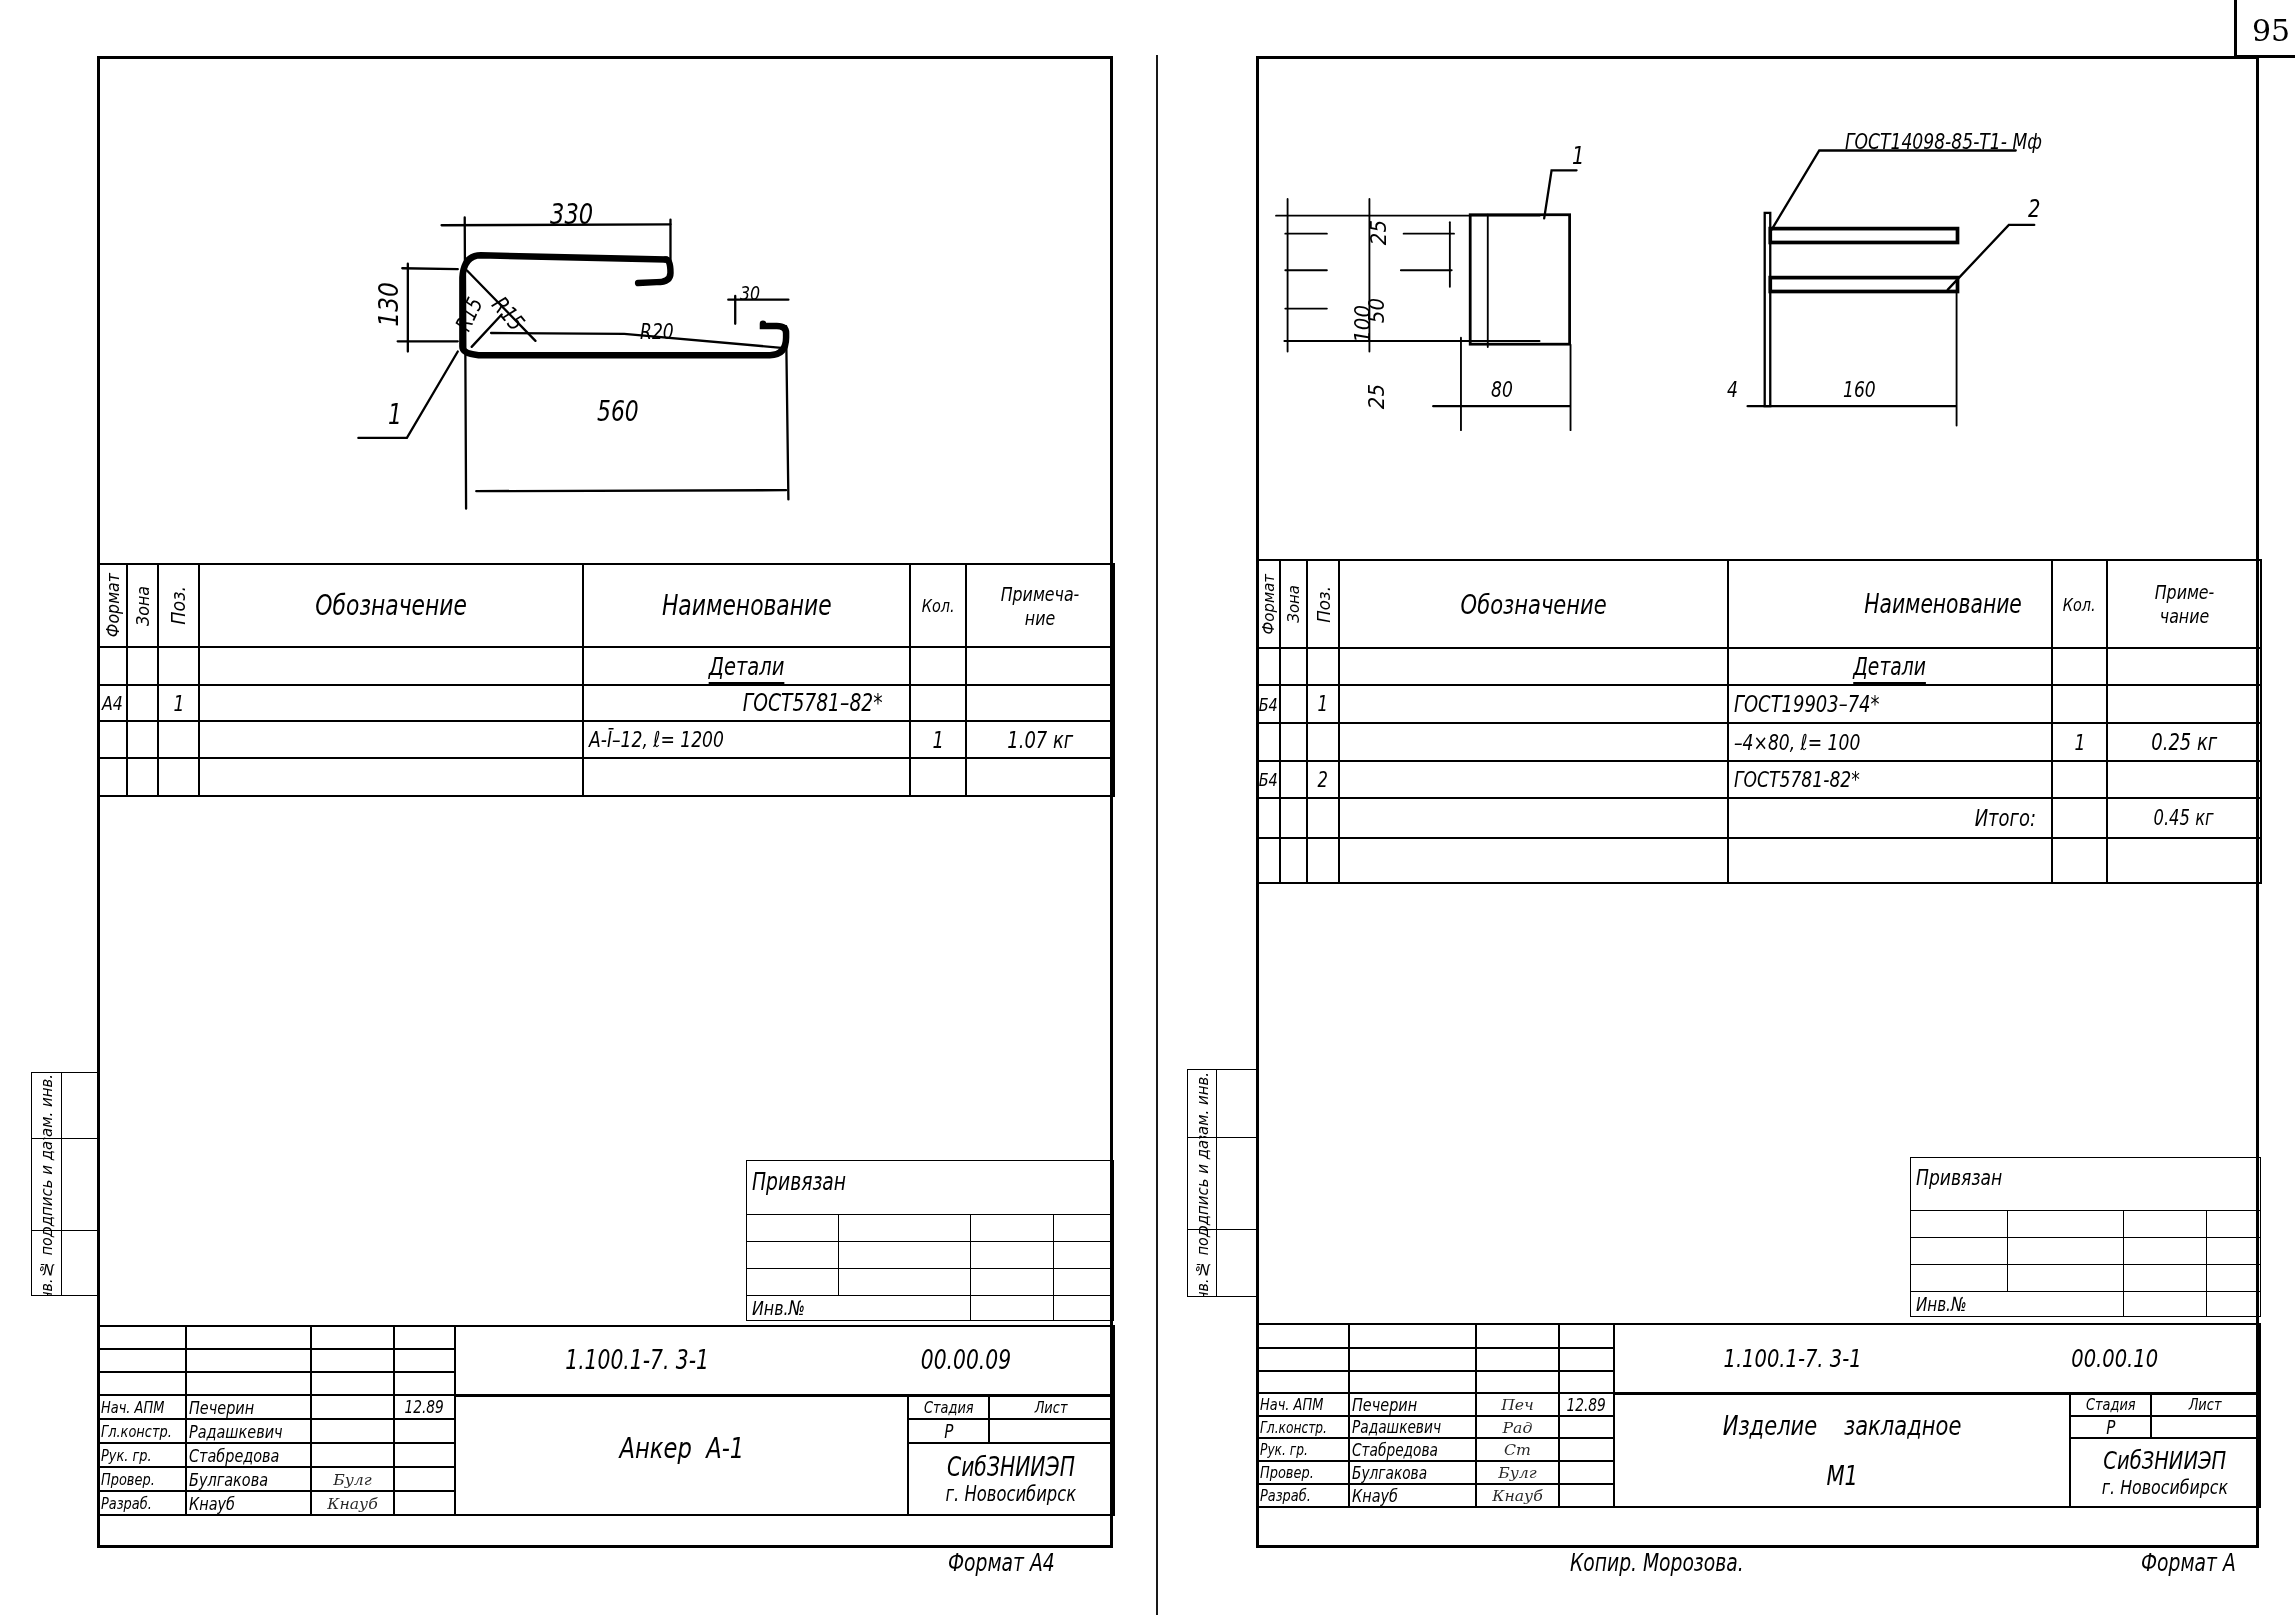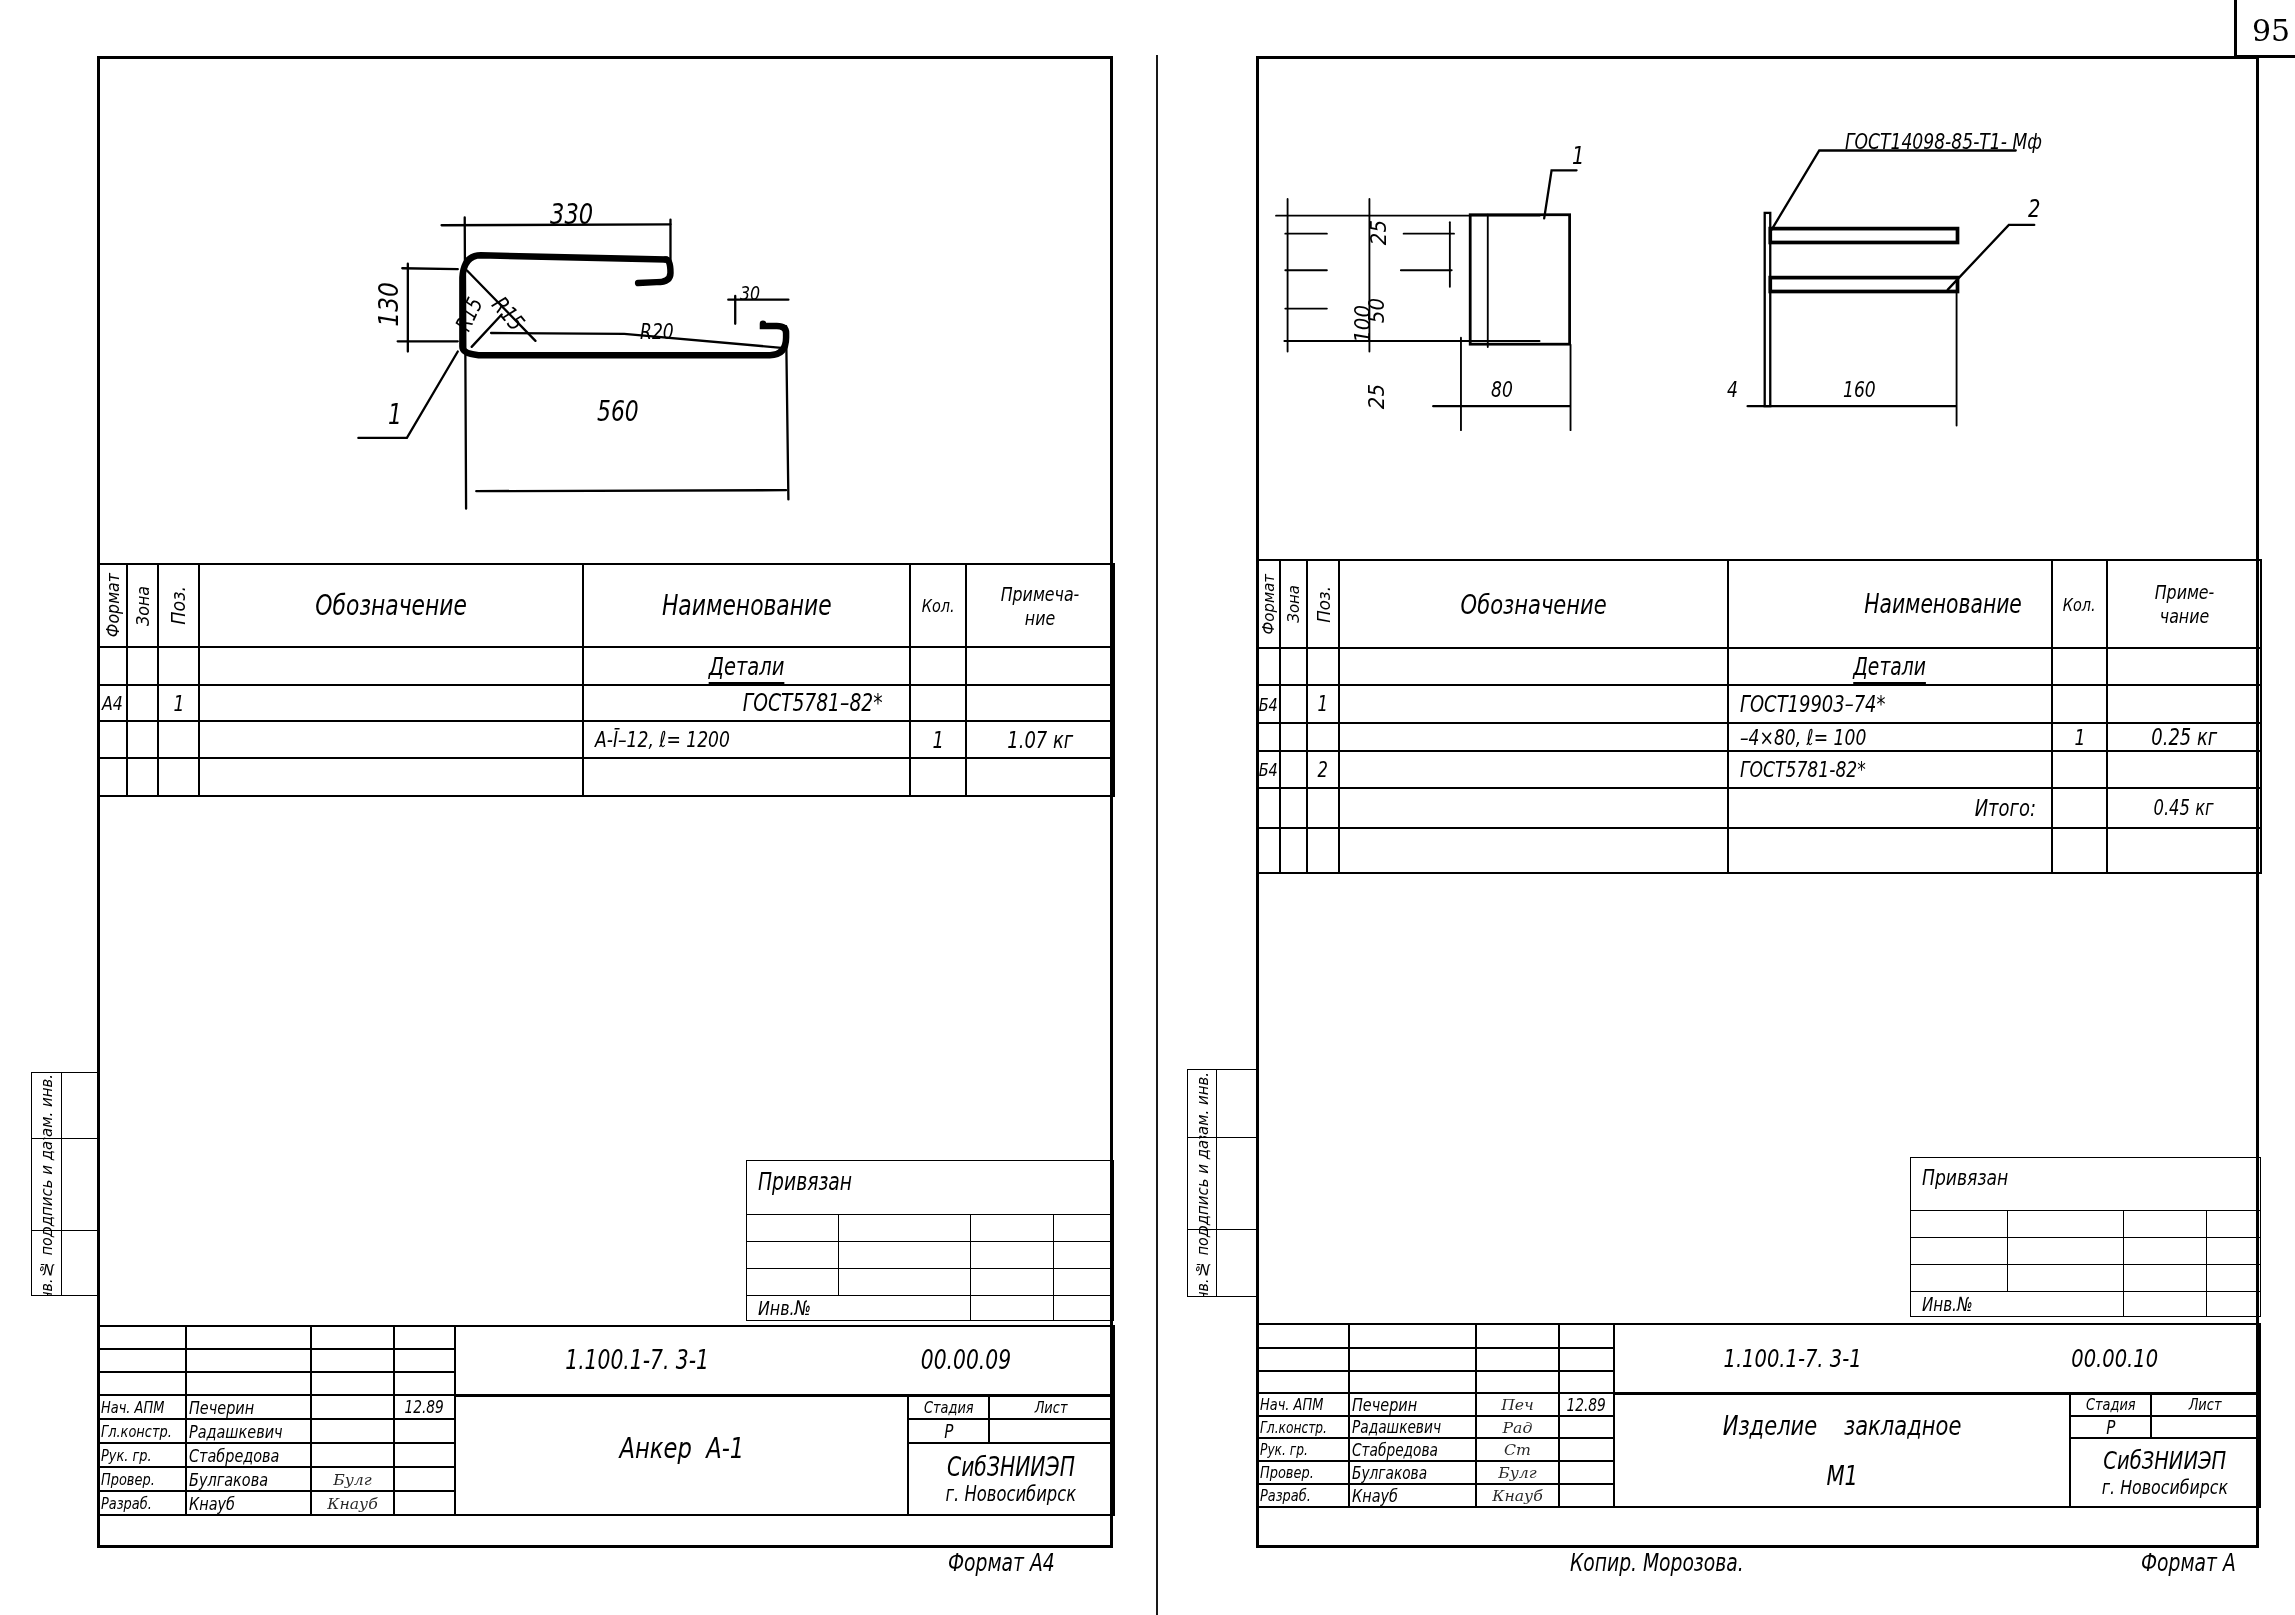--- a/index.html
+++ b/index.html
@@ -6,21 +6,21 @@
   body{width:2295px;height:1615px;position:relative;overflow:hidden;
        font-family:"DejaVu Sans Condensed","DejaVu Sans",sans-serif;color:#000;}
   .abs{position:absolute;}
   .frame{position:absolute;border:3.2px solid #000;box-sizing:border-box;}
   .hw{font-style:italic;font-family:"DejaVu Sans","Liberation Sans",sans-serif;transform:scaleX(0.78);transform-origin:left center;white-space:nowrap;}
   .hwc{font-style:italic;font-family:"DejaVu Sans","Liberation Sans",sans-serif;white-space:nowrap;display:inline-block;transform:scaleX(0.78);}
   table.grid{position:absolute;border-collapse:collapse;table-layout:fixed;}
   table.grid td{border:2.8px solid #000;padding:0;position:relative;overflow:hidden;}
   table.thin td{border-width:1.8px;}
   .cell{position:absolute;left:0;right:0;top:0;bottom:0;display:flex;align-items:center;justify-content:center;}
-  .cell.l{justify-content:flex-start;padding-left:11px;}
+  .cell.l{justify-content:flex-start;padding-left:5px;}
   .cell.r{justify-content:flex-end;padding-right:6.5px;}
   .vert{writing-mode:vertical-rl;transform:rotate(180deg);font-style:italic;white-space:nowrap;}
   .u{text-decoration:underline;text-decoration-thickness:2.8px;text-underline-offset:6.5px;}
   .sig{font-family:"DejaVu Serif",serif;font-style:italic;font-size:15.7px;opacity:.85;}
   svg{position:absolute;overflow:visible;}
   .page-num{font-family:"DejaVu Serif",serif;}
 </style>
 </head>
 <body>
 
@@ -558,21 +558,21 @@
           </td>
       <td></td>
       <td>
             <div class="cell l">
               <span class="hwc" style="font-size:23px;transform-origin:left;">ГОСТ19903–74*</span>
             </div>
           </td>
       <td></td>
           <td></td>
     </tr>
-    <tr style="height:28px">
+    <tr style="height:38px">
       <td></td>
           <td></td>
           <td></td>
           <td></td>
       <td>
             <div class="cell l">
               <span class="hwc" style="font-size:22px;transform-origin:left;">–4×80, ℓ= 100</span>
             </div>
           </td>
       <td>

